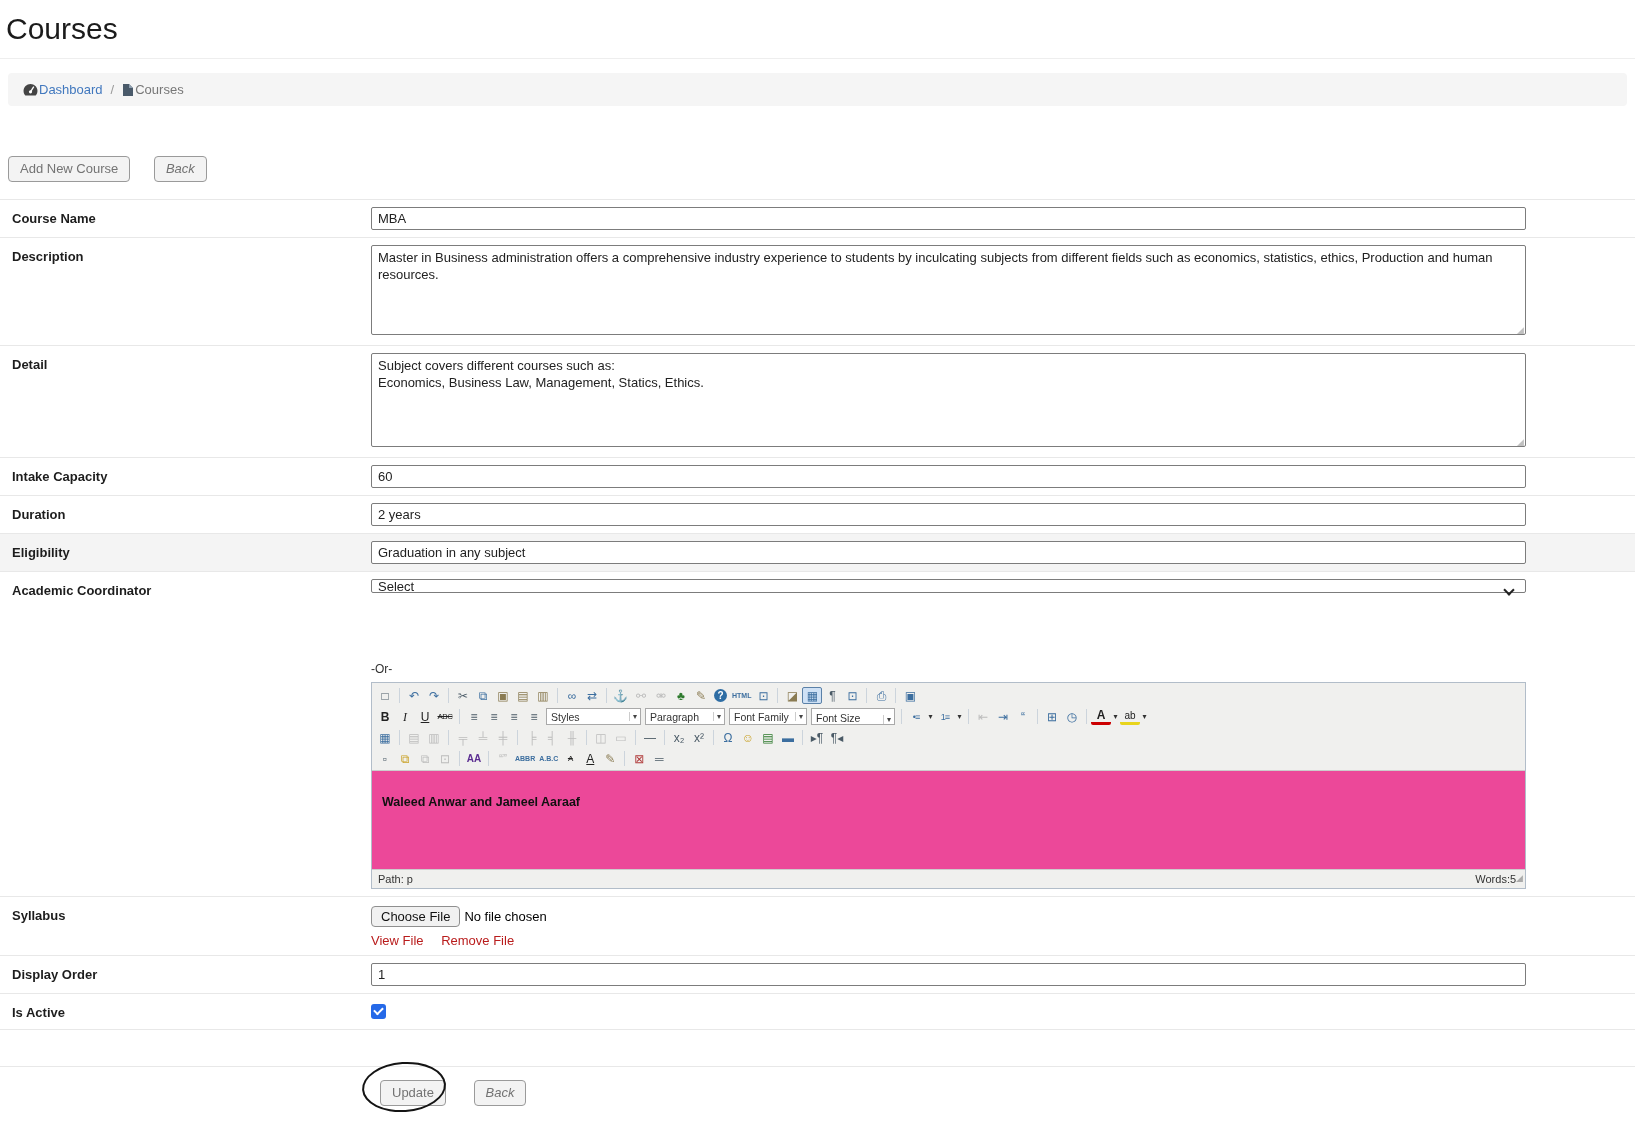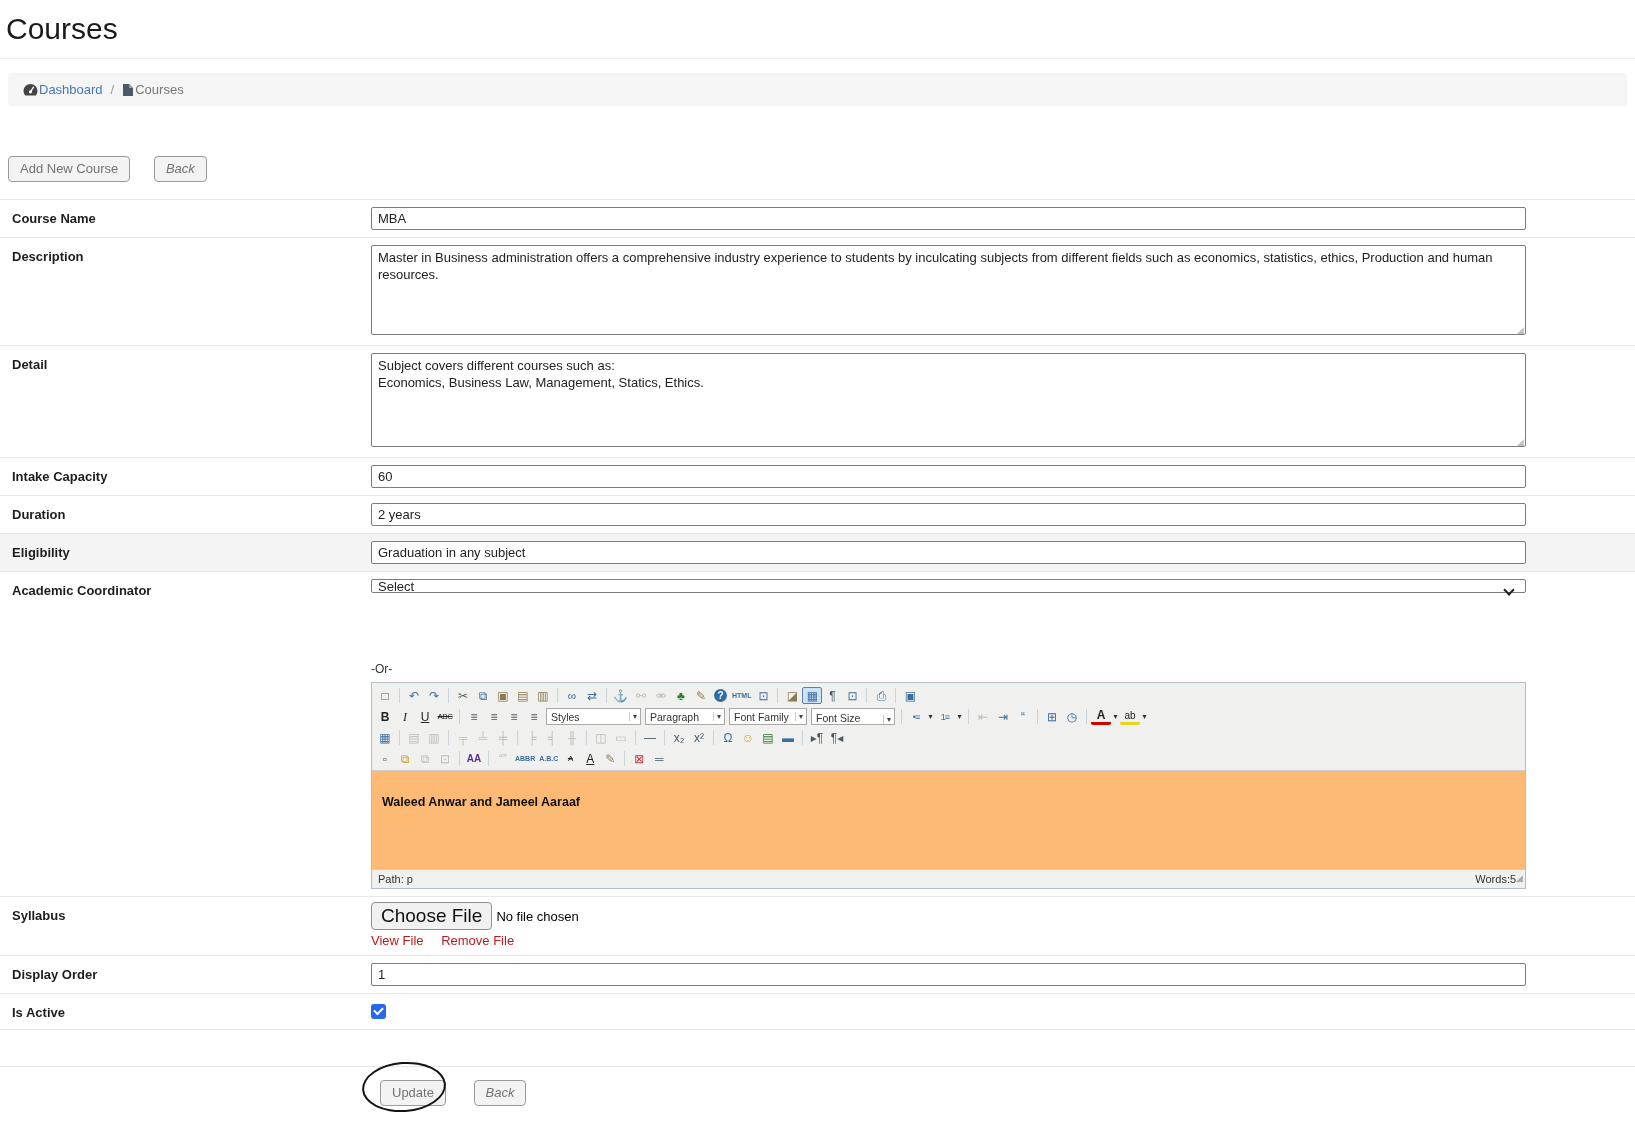--- a/index.html
+++ b/index.html
@@ -64,30 +64,30 @@
   .dis{color:#bcbcbc}.red{color:#b03a3a}.pur{color:#5b2d91;font-weight:bold;font-size:10px}
   .bld{font-weight:bold;color:#222}.ita{font-style:italic;font-family:"Liberation Serif",serif;color:#222}
   .und{text-decoration:underline;color:#222}.stk{text-decoration:line-through;font-size:8px;color:#222;letter-spacing:-.5px}
   .txt{font-size:7px;font-weight:bold;color:#3c6e9f;letter-spacing:0}
   .act{background:#cfe1f5;border:1px solid #5b81a8;color:#3c6e9f;height:17px;line-height:16px}
   .hlp{background:#2e6da4;color:#fff;border-radius:50%;min-width:13px;width:13px;height:13px;line-height:13px;font-size:10px;font-weight:bold;margin:0 3px;padding:0}
   .fore{border-bottom:3px solid #c00;height:16px;line-height:13px;font-weight:bold;color:#222}
   .back{border-bottom:3px solid #e8d41c;height:16px;line-height:13px;font-size:10px;color:#222}
   .arr{min-width:9px;padding:0;font-size:8px;color:#333}
   .lst{font-size:9px;letter-spacing:-1px;color:#3c6e9f}
-  .mce-content { background:#fdba74; border-top:1px solid #ccc; border-bottom:1px solid #ccc;
+  .mce-content { background:#ec4899; border-top:1px solid #ccc; border-bottom:1px solid #ccc;
     height:100px; padding:8px 10px; position:relative; }
   .mce-content p { font-size:12.5px; font-weight:bold; color:#111; margin-top:16px; }
   .mce-status { height:18px; display:flex; align-items:center; font-size:11px; color:#333;
     padding:0 2px 0 6px; background:#f0f0ee; }
   .mce-status .right { margin-left:auto; display:flex; }
   .mce-grip { font-size:9px; color:#aaa; cursor:nwse-resize; }
   
   .file-line { display:flex; align-items:center; height:24px; }
-  .file-btn { background:#f1f1f1; border:1px solid #8f8f8f; border-radius:4px; font-size:19px;
+  .file-btn { background:#f1f1f1; border:1px solid #8f8f8f; border-radius:4px; font-size:13px;
     color:#111; padding:2px 9px; cursor:pointer; font-family:"Liberation Sans",sans-serif; }
   .file-none { margin-left:4px; color:#000000; }
   .file-links { margin-top:5px; }
   .file-links a { color:#b91c1c; text-decoration:none; font-size:13px; cursor:pointer; }
   .file-links a + a { margin-left:14px; }
   
   .checkbox { width:15px; height:15px; background:#2569e8; border-radius:3px; display:inline-block;
     position:relative; cursor:pointer; margin-top:3px; }
   .checkbox::after { content:""; position:absolute; left:3px; top:3px; width:7px; height:4px;
     border-left:2px solid #fff; border-bottom:2px solid #fff; transform:rotate(-45deg); }

